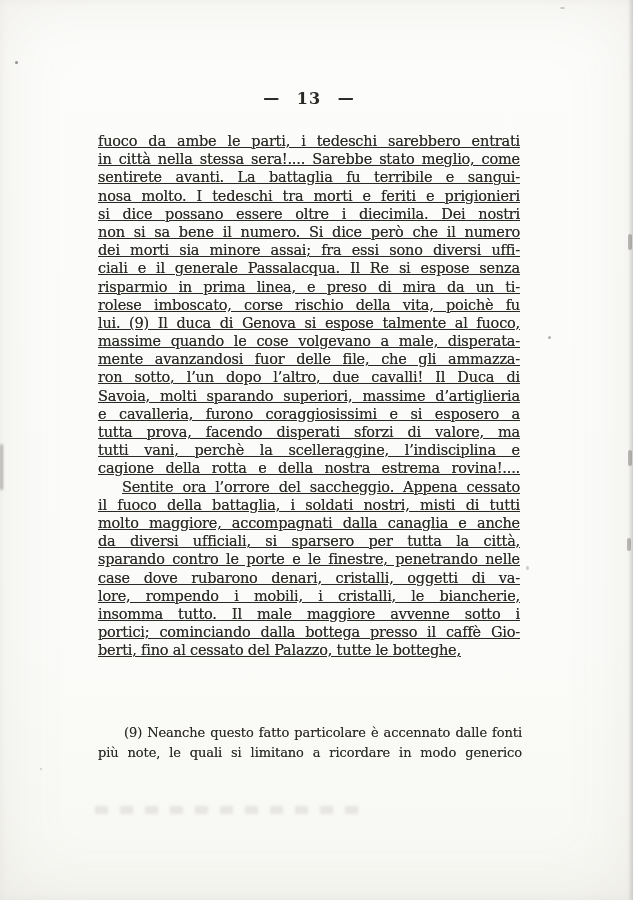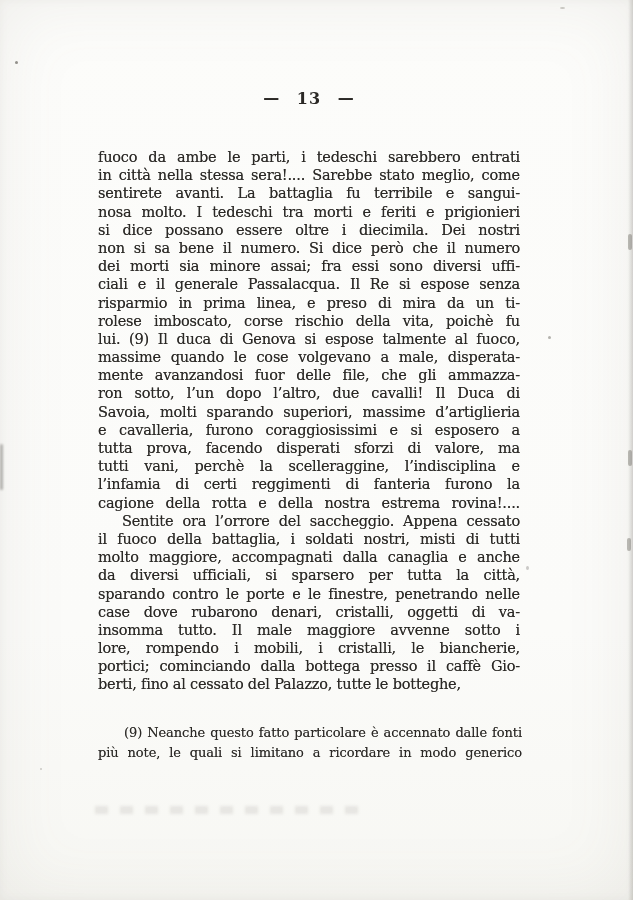--- a/index.html
+++ b/index.html
@@ -16,23 +16,24 @@
     content:"";position:absolute;inset:0;pointer-events:none;
     box-shadow:inset 0 0 70px rgba(125,122,112,0.10), inset 0 0 8px rgba(125,122,112,0.07);
   }
   .header{
     position:absolute;left:98px;top:89px;width:422px;
     text-align:center;font-size:16px;font-weight:700;
     word-spacing:10px;letter-spacing:1px;
     color:var(--ink,#2b2926);
   }
   .body-text{
-    position:absolute;left:98px;top:148px;width:422px;
+    position:absolute;left:98px;top:132px;width:422px;
     font-size:14.5px;line-height:18.2px;letter-spacing:-0.2px;
     text-shadow:0 0 0.4px rgba(43,41,38,0.65);
+    text-decoration:underline;
   }
   .footnote{
     position:absolute;left:98px;top:723px;width:424px;
     font-size:13px;line-height:20px;letter-spacing:-0.1px;
     text-shadow:0 0 0.3px rgba(43,41,38,0.55);
   }
   .bl{
     text-align:justify;text-align-last:justify;
     height:18.2px;overflow:hidden;white-space:normal;
   }
@@ -84,30 +85,29 @@
       <div class="bl">risparmio in prima linea, e preso di mira da un ti-</div>
       <div class="bl">rolese imboscato, corse rischio della vita, poichè fu</div>
       <div class="bl">lui. (9) Il duca di Genova si espose talmente al fuoco,</div>
       <div class="bl">massime quando le cose volgevano a male, disperata-</div>
       <div class="bl">mente avanzandosi fuor delle file, che gli ammazza-</div>
       <div class="bl">ron sotto, l’un dopo l’altro, due cavalli! Il Duca di</div>
       <div class="bl">Savoia, molti sparando superiori, massime d’artiglieria</div>
       <div class="bl">e cavalleria, furono coraggiosissimi e si esposero a</div>
       <div class="bl">tutta prova, facendo disperati sforzi di valore, ma</div>
       <div class="bl">tutti vani, perchè la scelleraggine, l’indisciplina e</div>
-      <div class="bl">l’infamia di certi reggimenti di fanteria furono la</div>
       <div class="bl">cagione della rotta e della nostra estrema rovina!....</div>
       <div class="bl indent">Sentite ora l’orrore del saccheggio. Appena cessato</div>
       <div class="bl">il fuoco della battaglia, i soldati nostri, misti di tutti</div>
       <div class="bl">molto maggiore, accompagnati dalla canaglia e anche</div>
       <div class="bl">da diversi ufficiali, si sparsero per tutta la città,</div>
       <div class="bl">sparando contro le porte e le finestre, penetrando nelle</div>
       <div class="bl">case dove rubarono denari, cristalli, oggetti di va-</div>
+      <div class="bl">lore, rompendo i mobili, i cristalli, le biancherie,</div>
       <div class="bl">insomma tutto. Il male maggiore avvenne sotto i</div>
-      <div class="bl">lore, rompendo i mobili, i cristalli, le biancherie,</div>
       <div class="bl">portici; cominciando dalla bottega presso il caffè Gio-</div>
       <div class="bl nj">berti, fino al cessato del Palazzo, tutte le botteghe,</div>
     </div>
 
   <div class="footnote">
       <div class="bl indent">(9) Neanche questo fatto particolare è accennato dalle fonti</div>
       <div class="bl">più note, le quali si limitano a ricordare in modo generico</div>
     </div>
 
   <div class="edge-right"></div>

